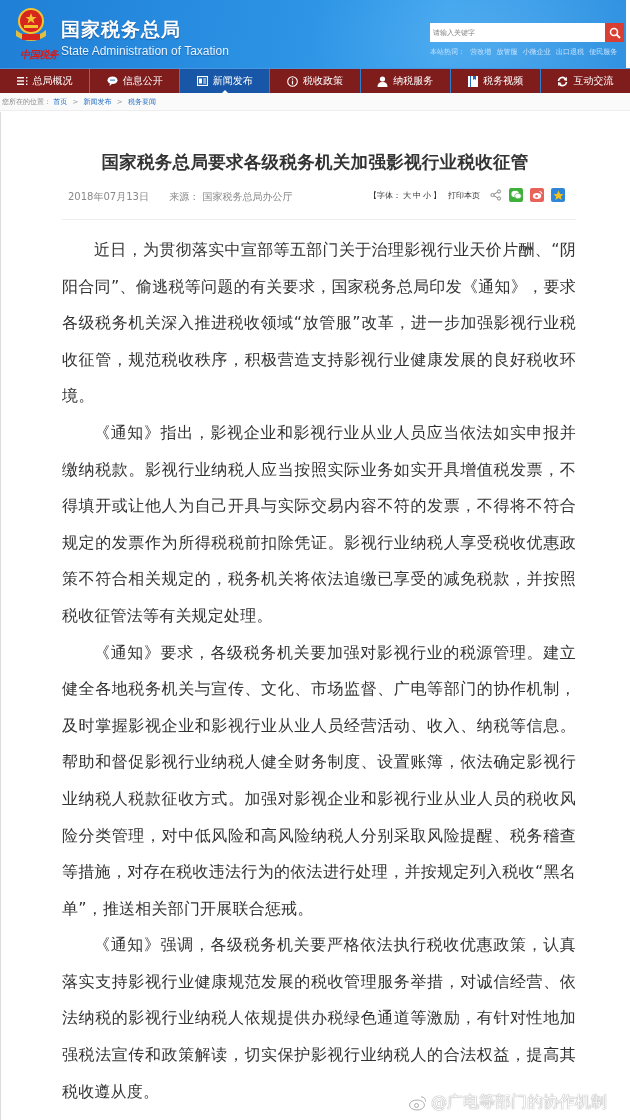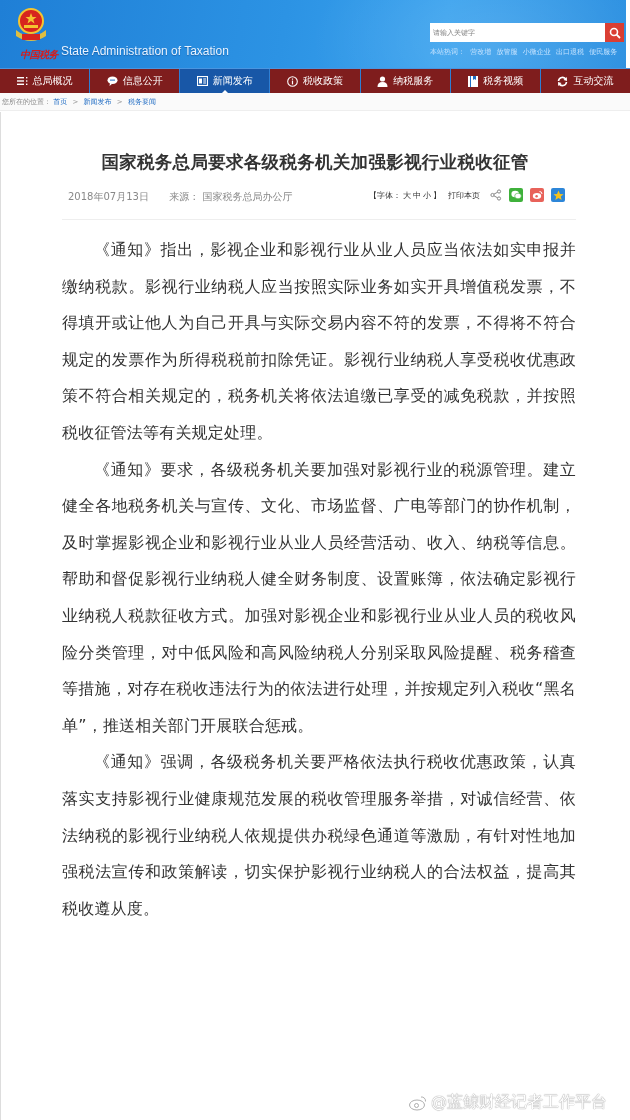--- a/index.html
+++ b/index.html
@@ -62,20 +62,21 @@
 
 <div class="header">
   <svg class="emblem" viewBox="0 0 38 40">
     <circle cx="19" cy="15" r="12" fill="#d7261e" stroke="#f4c430" stroke-width="2"></circle>
     <polygon points="19,7 20.5,11 24.5,11 21.3,13.5 22.5,17.5 19,15 15.5,17.5 16.7,13.5 13.5,11 17.5,11" fill="#f4c430"></polygon>
     <rect x="12" y="19" width="14" height="3" fill="#f4c430"></rect>
     <path d="M4 24 Q19 36 34 24 L34 30 Q19 40 4 30 Z" fill="#f4c430" opacity="0.9"></path>
     <rect x="10" y="28" width="18" height="6" fill="#d7261e"></rect>
   </svg>
   <div class="emblem-sub">中国税务</div>
+  <div class="site-title">国家税务总局</div>
   <div class="site-subtitle">State Administration of Taxation</div>
 
   <input class="search-box" type="text" placeholder="请输入关键字" style="">
   <div class="search-btn">
     <svg width="12" height="12" viewBox="0 0 12 12">
       <circle cx="5" cy="5" r="3.5" fill="none" stroke="#fff" stroke-width="1.6"></circle>
       <line x1="7.6" y1="7.6" x2="11" y2="11" stroke="#fff" stroke-width="1.8"></line>
     </svg>
   </div>
   <div class="hot-words">
@@ -215,25 +216,26 @@
   <span class="social" style="background:#2d86d8">
     <svg width="11" height="11" viewBox="0 0 11 11">
         <polygon points="5.5,0.5 7,4 10.5,4.2 7.8,6.5 8.7,10 5.5,8 2.3,10 3.2,6.5 0.5,4.2 4,4" fill="#f6c21c"></polygon>
       </svg>
   </span>
 </div>
 
 <div class="divider"></div>
 
 <div class="body-text">
+  <p>近日，为贯彻落实中宣部等五部门关于治理影视行业天价片酬、“阴阳合同”、偷逃税等问题的有关要求，国家税务总局印发《通知》，要求各级税务机关深入推进税收领域“放管服”改革，进一步加强影视行业税收征管，规范税收秩序，积极营造支持影视行业健康发展的良好税收环境。</p>
   <p>《通知》指出，影视企业和影视行业从业人员应当依法如实申报并缴纳税款。影视行业纳税人应当按照实际业务如实开具增值税发票，不得填开或让他人为自己开具与实际交易内容不符的发票，不得将不符合规定的发票作为所得税税前扣除凭证。影视行业纳税人享受税收优惠政策不符合相关规定的，税务机关将依法追缴已享受的减免税款，并按照税收征管法等有关规定处理。</p>
   <p>《通知》要求，各级税务机关要加强对影视行业的税源管理。建立健全各地税务机关与宣传、文化、市场监督、广电等部门的协作机制，及时掌握影视企业和影视行业从业人员经营活动、收入、纳税等信息。帮助和督促影视行业纳税人健全财务制度、设置账簿，依法确定影视行业纳税人税款征收方式。加强对影视企业和影视行业从业人员的税收风险分类管理，对中低风险和高风险纳税人分别采取风险提醒、税务稽查等措施，对存在税收违法行为的依法进行处理，并按规定列入税收“黑名单”，推送相关部门开展联合惩戒。</p>
   <p>《通知》强调，各级税务机关要严格依法执行税收优惠政策，认真落实支持影视行业健康规范发展的税收管理服务举措，对诚信经营、依法纳税的影视行业纳税人依规提供办税绿色通道等激励，有针对性地加强税法宣传和政策解读，切实保护影视行业纳税人的合法权益，提高其税收遵从度。</p>
 </div>
 
 <div class="watermark">
   <svg width="20" height="16" viewBox="0 0 20 16" style="margin-right:3px">
     <ellipse cx="9" cy="10" rx="7.5" ry="5" fill="#fff" stroke="#999" stroke-width="0.8"></ellipse>
     <circle cx="8.5" cy="10.5" r="2" fill="none" stroke="#999" stroke-width="0.8"></circle>
     <path d="M13 2 A4 4 0 0 1 17.5 6.5" fill="none" stroke="#999" stroke-width="0.8"></path>
   </svg>
-  <span>@蓝鲸财经记者工作平台</span>
+  <span>@广电等部门的协作机制</span>
 </div>
 
 </body></html>

